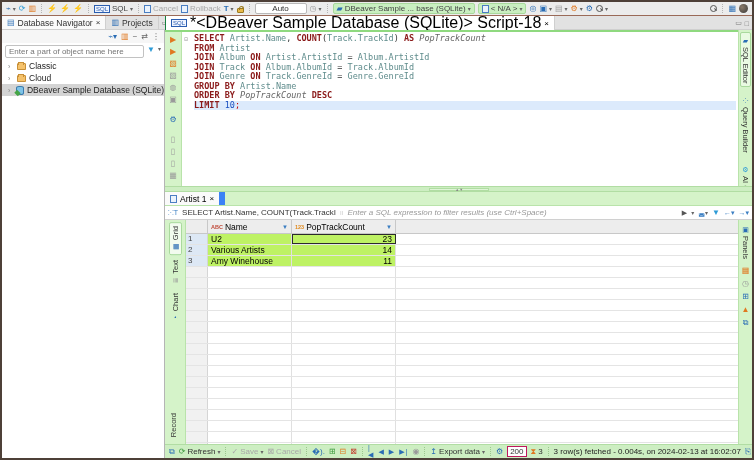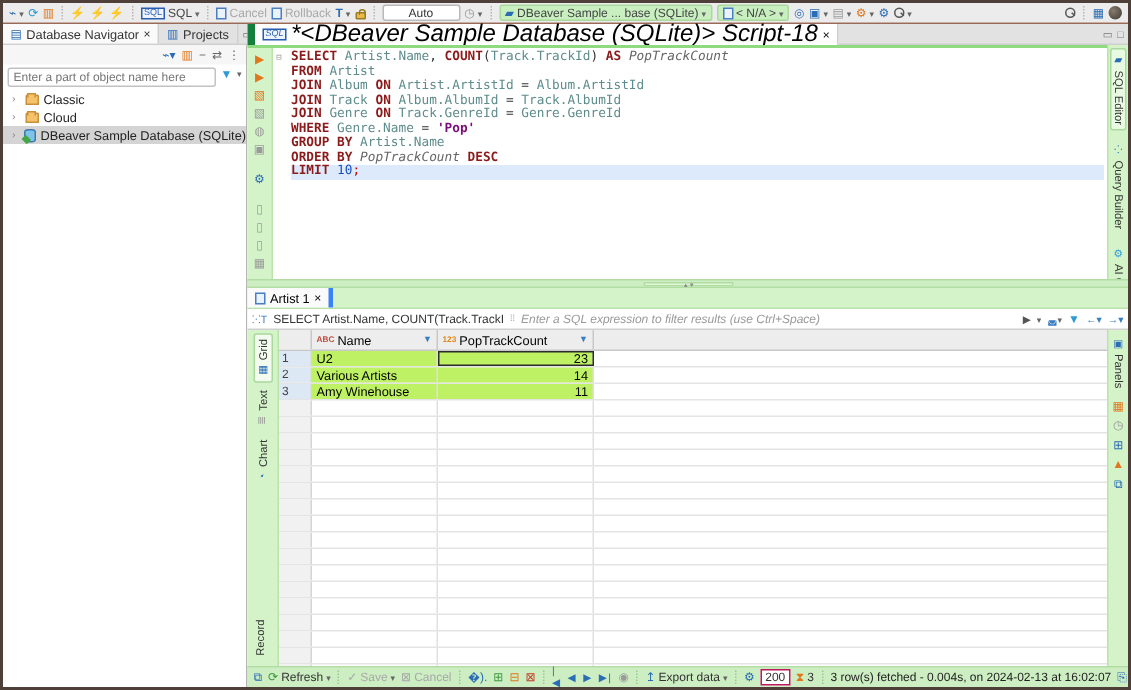--- a/index.html
+++ b/index.html
@@ -75,21 +75,21 @@
   .vstrip-right-bottom { position:absolute; right:0; top:190px; width:14px; bottom:14px; background:#d5f3c9; border-left:1px solid #b9e3aa; display:flex; flex-direction:column; align-items:center; gap:5px; padding-top:28px; }
   .pan-ic { font-size:8px; line-height:8px; }
 
   
   .splitter { position:absolute; left:163px; right:0; top:184px; height:6px; background:#cdeec2; border-top:1px solid #b1dda3; border-bottom:1px solid #b1dda3; }
   .splitter .handle { position:absolute; left:45%; top:1px; width:60px; height:3px; background:#dff5d7; border:1px solid #b1dda3; font-size:4px; color:#888; text-align:center; line-height:2px; }
 
   
   .results { position:absolute; left:163px; right:0; top:190px; bottom:14px; background:#fff; display:flex; flex-direction:column; }
   .rtabs { height:14px; background:#d5f3c9; border-bottom:1px solid #b9e3aa; display:flex; font-size:8.5px; }
-  .rtab { display:flex; align-items:center; gap:3px; background:#fafafa; border-right:3px solid #3b82f6; padding:0 5px;text-align:center; }
+  .rtab { display:flex; align-items:center; gap:3px; background:#fafafa; border-right:6px solid #3b82f6; padding:0 5px;text-align:center; }
   .filterbar { height:14px; border-bottom:1px solid #d0d0d0; display:flex; align-items:center; gap:4px; padding:0 3px; font-size:8px; background:#fff; }
   .fq { color:#333; white-space:nowrap; }
   .fdots { color:#999; font-size:6px; }
   .fph { color:#999; font-style:italic; flex:1; white-space:nowrap; overflow:hidden; }
   .fbtn { color:#3a7ec2; font-size:7px; }
   .rbody { flex:1; display:flex; overflow:hidden; }
   .vstrip-left { width:21px; background:#d5f3c9; border-right:1px solid #b9e3aa; position:relative; }
   .vtabL { writing-mode:vertical-rl; transform:rotate(180deg); font-size:7.5px; color:#333; display:flex; align-items:center; gap:2px; padding:3px 1px; white-space:nowrap; margin:2px auto; }
   .vtabL.selected { background:#f2fbee; border:1px solid #a9d99d; border-radius:2px; }
   .vtabL .glyph { writing-mode:horizontal-tb; transform:rotate(90deg); font-size:7px; }
@@ -214,21 +214,21 @@
     <div class="tab">
       <span class="glyph g-blue">▥</span>
       <span>Projects</span>
     </div>
     <div class="panelbtns">
           <span>▭</span>
           <span>□</span>
         </div>
   </div>
   <div class="editor-tab-zone" style="top:14px">
-    <div class="tab active" style="border-left:5px solid #15803d; background:#fff;font-style:italic;">
+    <div class="tab active" style="border-left:1px solid #15803d; background:#fff;">
       <span class="sql-ic">SQL</span>
       <span>*&lt;DBeaver Sample Database (SQLite)&gt; Script-18</span>
       <span class="glyph">×</span>
     </div>
   </div>
   <div class="win-btns" style="top:14px">
         <span>▭</span>
         <span>□</span>
       </div>
 
@@ -279,21 +279,20 @@
       <span class="glyph g-gray">▦</span>
     </div>
     <div class="code">
       <div class="fold-gutter">⊟</div>
       <div class="code-lines">
             <div class="code-line"><span class="tk-k">SELECT</span><span class="tk-i"> Artist.Name</span><span class="tk-p">,</span><span class="tk-k"> COUNT</span><span class="tk-p">(</span><span class="tk-i">Track.TrackId</span><span class="tk-p">) </span><span class="tk-k">AS</span><span class="tk-a"> PopTrackCount</span></div>
             <div class="code-line"><span class="tk-k">FROM</span><span class="tk-i"> Artist</span></div>
             <div class="code-line"><span class="tk-k">JOIN</span><span class="tk-i"> Album</span><span class="tk-k"> ON</span><span class="tk-i"> Artist.ArtistId</span><span class="tk-p"> = </span><span class="tk-i">Album.ArtistId</span></div>
             <div class="code-line"><span class="tk-k">JOIN</span><span class="tk-i"> Track</span><span class="tk-k"> ON</span><span class="tk-i"> Album.AlbumId</span><span class="tk-p"> = </span><span class="tk-i">Track.AlbumId</span></div>
             <div class="code-line"><span class="tk-k">JOIN</span><span class="tk-i"> Genre</span><span class="tk-k"> ON</span><span class="tk-i"> Track.GenreId</span><span class="tk-p"> = </span><span class="tk-i">Genre.GenreId</span></div>
-            <div class="code-line"><span class="tk-k">WHERE</span><span class="tk-i"> Genre.Name</span><span class="tk-p"> = </span><span class="tk-s">'Pop'</span></div>
             <div class="code-line"><span class="tk-k">GROUP BY</span><span class="tk-i"> Artist.Name</span></div>
             <div class="code-line"><span class="tk-k">ORDER BY</span><span class="tk-a"> PopTrackCount</span><span class="tk-k"> DESC</span></div>
             <div class="code-line current"><span class="tk-k">LIMIT</span><span class="tk-n"> 10</span><span class="tk-x">;</span></div>
           </div>
     </div>
   </div>
 
   <div class="vstrip-right-top">
     <div class="vtab selected">
           <span class="glyph g-blue">▰</span>

